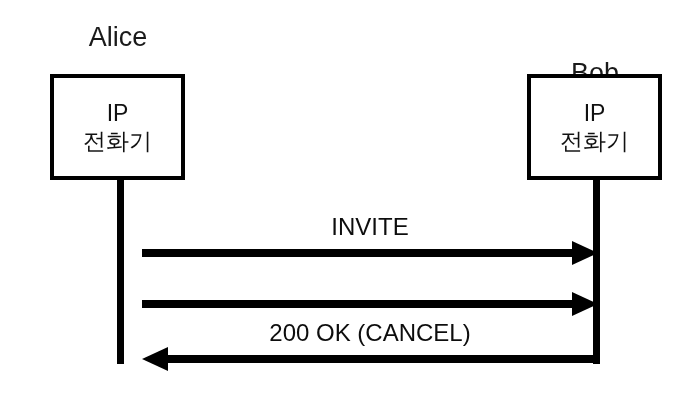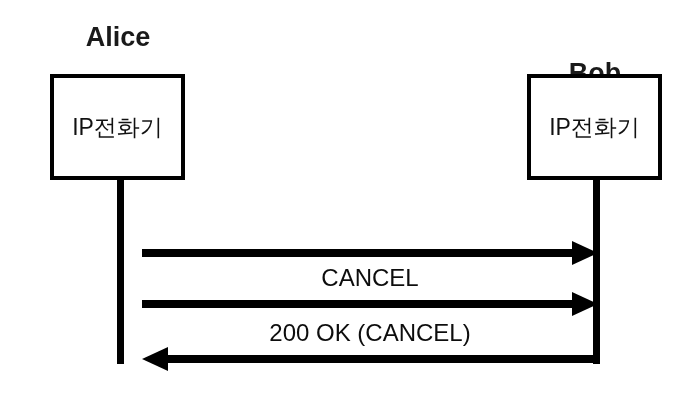--- a/index.html
+++ b/index.html
@@ -20,40 +20,40 @@
     width: 700px;
     height: 406px;
     background: #ffffff;
   }
 
   
   .participant-name {
     position: absolute;
     font-size: 27px;
     line-height: 1;
-    font-weight: 700;
+    font-weight: 400;
     color: #1a1a1a;
     text-align: center;
     white-space: nowrap;
     letter-spacing: 0px;
   }
   #participant-name-alice { left: 48px; top: 24px; width: 140px; }
   #participant-name-bob   { left: 525px; top: 24px; width: 140px; margin-top: 36px; }
 
   
   .participant-box {
     position: absolute;
     top: 74px;
     width: 135px;
     height: 106px;
     box-sizing: border-box;
     border: 4px solid #000000;
     background: #ffffff;
     display: flex;
-    flex-direction: row;
+    flex-direction: column;
     align-items: center;
     justify-content: center;
   }
   #participant-box-alice { left: 50px; }
   #participant-box-bob   { left: 527px; }
   .box-line {
     font-size: 23px;
     line-height: 1.22;
     color: #111111;
     text-align: center;
@@ -133,30 +133,30 @@
   <div class="participant-name" id="participant-name-bob">Bob</div>
 
   <div class="participant-box" id="participant-box-bob">
     <div class="box-line">IP</div>
     <div class="box-line">전화기</div>
   </div>
 
   <div class="lifeline" id="lifeline-bob"></div>
 
   <div class="message" id="message-invite">
+    <div class="message-label">INVITE</div>
     <div class="message-arrow">
       <svg viewBox="0 0 456 22" preserveAspectRatio="none" aria-hidden="true">
         <line x1="0" y1="11" x2="437" y2="11" stroke="#000000" stroke-width="8"></line>
         <polygon points="456,11 430,23 430,-1" fill="#000000"></polygon>
       </svg>
     </div>
   </div>
 
   <div class="message" id="message-cancel">
-    <div class="message-label">CANCEL</div>
     <div class="message-arrow">
       <svg viewBox="0 0 456 22" preserveAspectRatio="none" aria-hidden="true">
         <line x1="0" y1="11" x2="437" y2="11" stroke="#000000" stroke-width="8"></line>
         <polygon points="456,11 430,23 430,-1" fill="#000000"></polygon>
       </svg>
     </div>
   </div>
 
   <div class="message" id="message-200ok">
     <div class="message-label">200 OK (CANCEL)</div>

